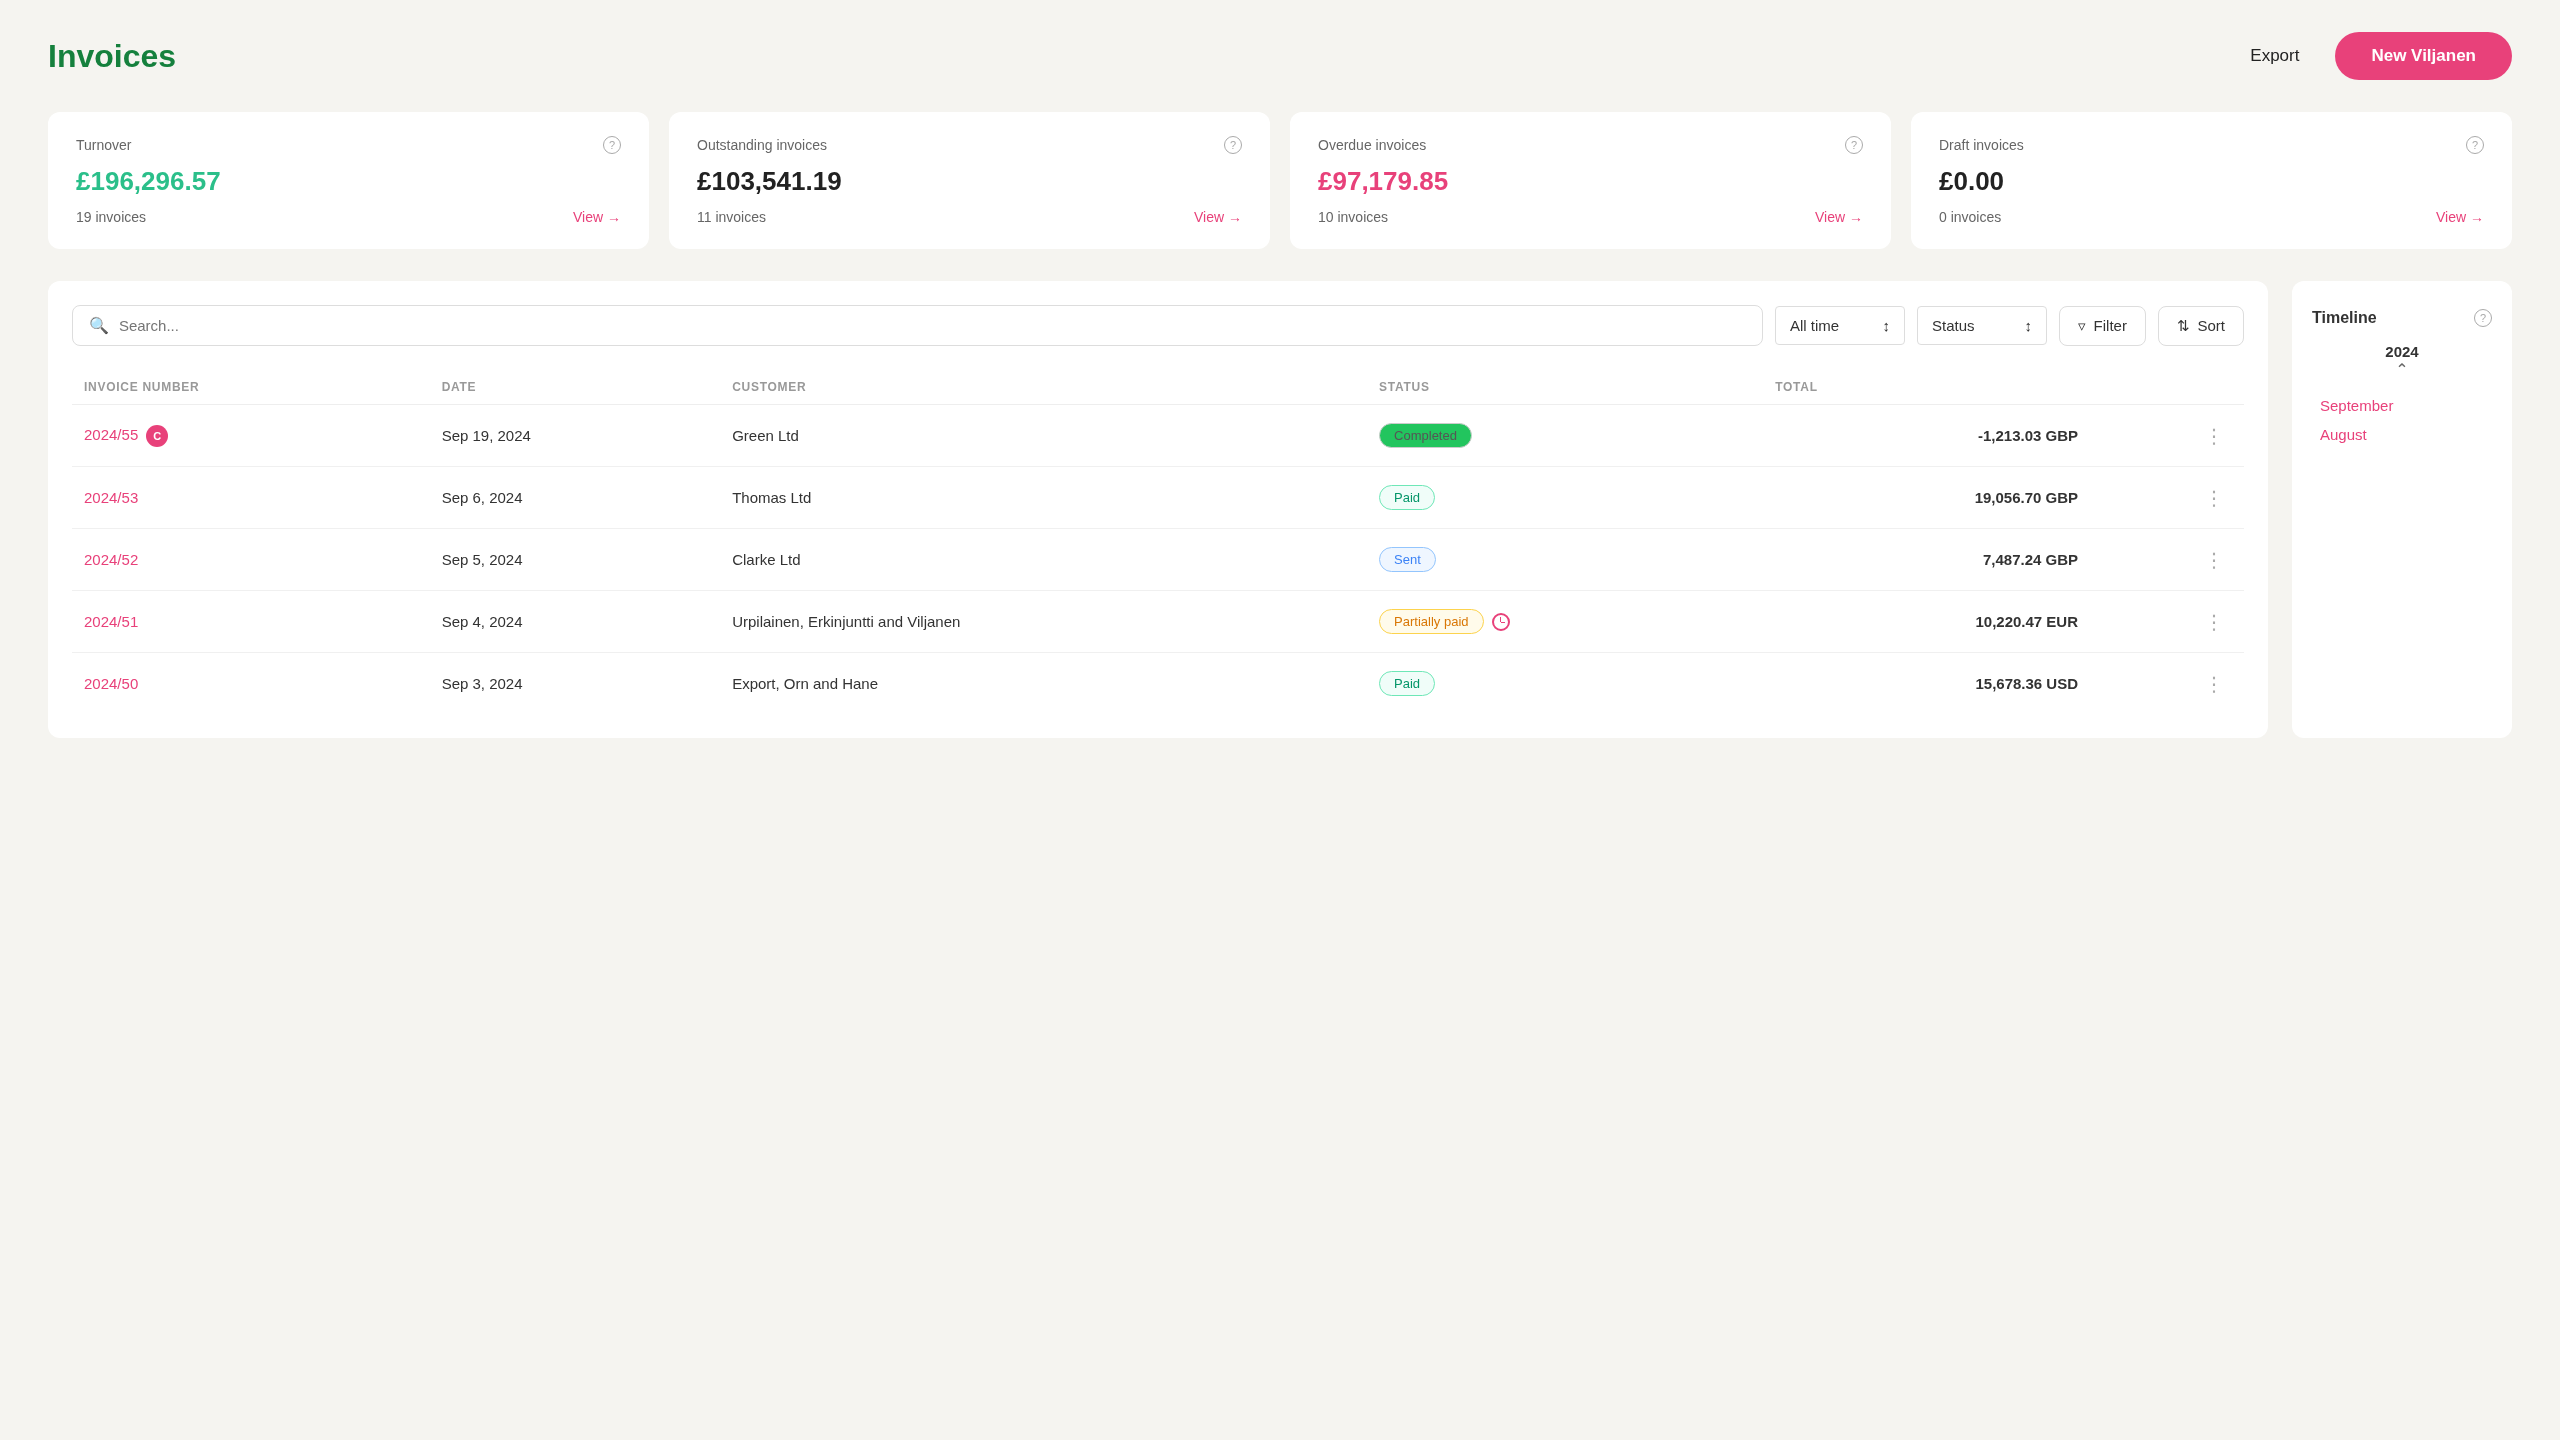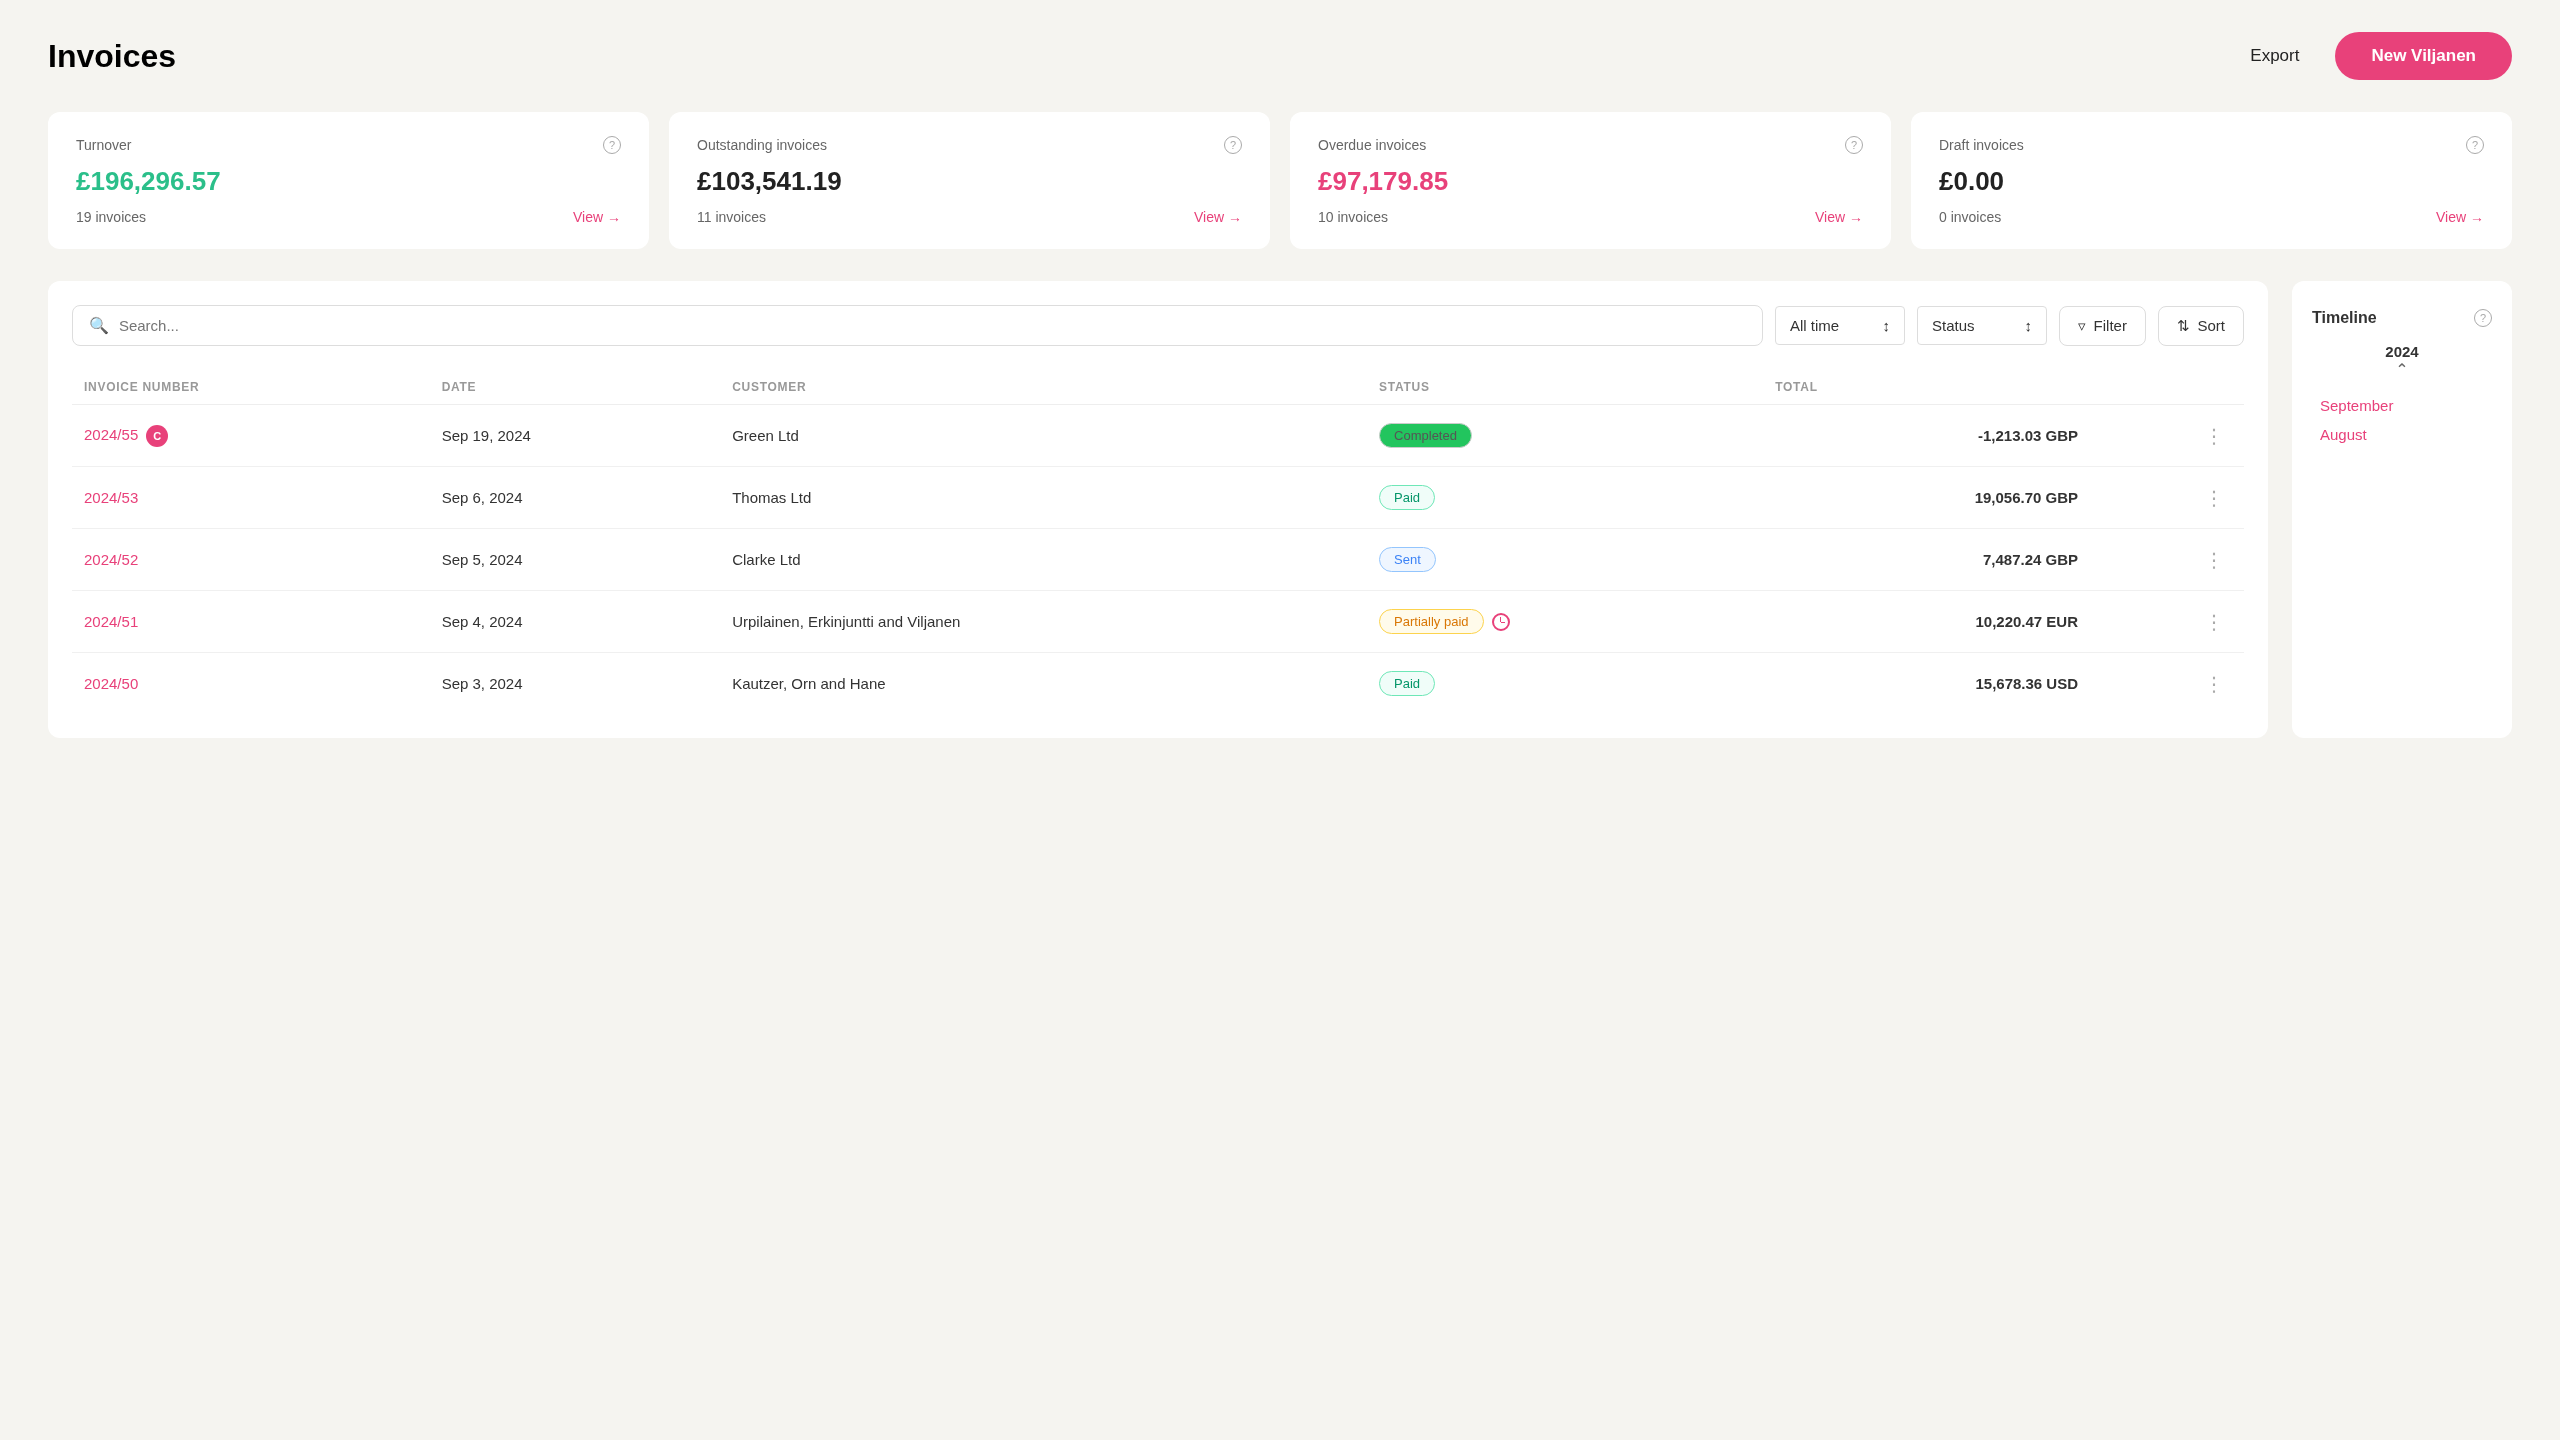--- a/index.html
+++ b/index.html
@@ -14,21 +14,21 @@
     
     .page-header {
       display: flex;
       align-items: center;
       justify-content: space-between;
       margin-bottom: 32px;
     }
     .page-title {
       font-size: 32px;
       font-weight: 700;
-      color: #000000;
+      color: #15803d;
     }
     .header-actions {
       display: flex;
       align-items: center;
       gap: 20px;
     }
     .export-btn {
       background: none;
       border: none;
       font-size: 17px;
@@ -452,21 +452,21 @@
       <span class="badge badge-partial">Partially paid</span>
       <span class="clock-icon"></span>
     </div>
             </td>
             <td class="total-col">10,220.47 EUR</td>
             <td class="actions-col"><span class="three-dots">⋮</span></td>
           </tr>
           <tr>
             <td><span class="invoice-num">2024/50</span></td>
             <td>Sep 3, 2024</td>
-            <td>Kautzer, Orn and Hane</td>
+            <td>Export, Orn and Hane</td>
             <td><span class="badge badge-paid">Paid</span></td>
             <td class="total-col">15,678.36 USD</td>
             <td class="actions-col"><span class="three-dots">⋮</span></td>
           </tr>
         </tbody>
     </table>
   </div>
 
   <div class="timeline-panel">
     <div class="timeline-header">

